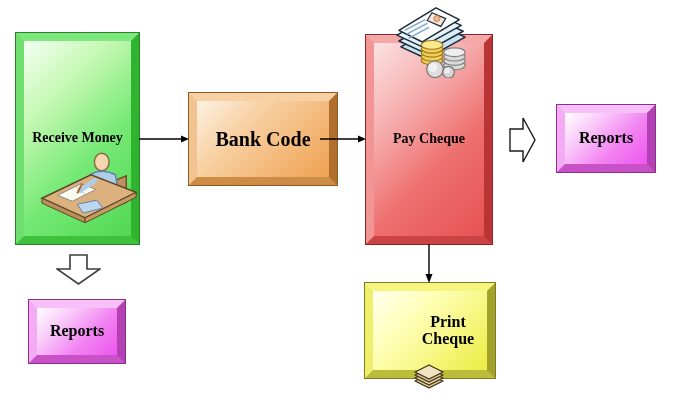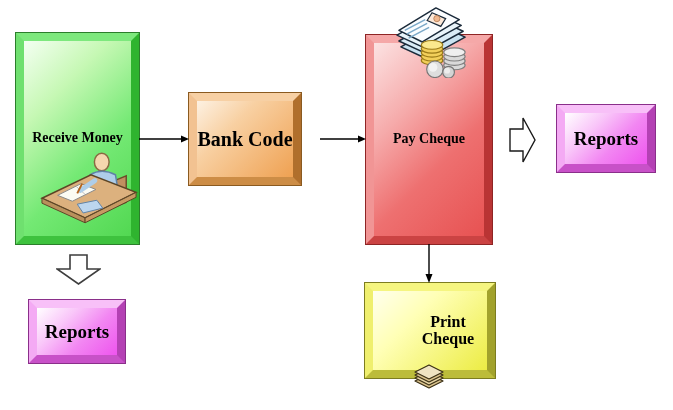--- a/index.html
+++ b/index.html
@@ -5,30 +5,30 @@
   * { margin:0; padding:0; box-sizing:border-box; }
   html,body { background:#ffffff; }
   body { font-family:"Liberation Serif", serif; }
   .canvas { position:relative; width:673px; height:410px; background:#ffffff; overflow:hidden; }
 
   .bevel-box {
     position:absolute; display:flex; align-items:center; justify-content:center;
     border-style:solid; border-width:8px;
   }
   .label { font-weight:bold; color:#000; text-align:center; line-height:1.05; }
-  .fs14 { font-size:14px; } .fs16 { font-size:16px; } .fs19 { font-size:19px; } .fs20 { font-size:20px; }
+  .fs14 { font-size:14px; } .fs16 { font-size:16px; } .fs19 { font-size:16px; } .fs20 { font-size:20px; }
 
   .node-green {
     left:16px; top:33px; width:123px; height:211px;
     border-color:#7de87d #2fb42f #3ec23e #6fe06f;
     background:linear-gradient(135deg,#f4fff2 0%,#c6f8b4 28%,#74e974 62%,#52d852 100%);
     box-shadow:0 0 0 1px #2b7e2b;
   }
   .node-orange {
-    left:189px; top:93px; width:112px; height:92px;
+    left:189px; top:93px; width:148px; height:92px;
     border-color:#f7d0a4 #b06f2c #cd8d46 #f2c291;
     background:linear-gradient(135deg,#fdf1e2 0%,#f8d0a2 35%,#efa152 100%);
     box-shadow:0 0 0 1px #8a5a20;
   }
   .node-red {
     left:366px; top:35px; width:126px; height:209px;
     border-color:#f5a8a8 #b93434 #cb4343 #f19595;
     background:linear-gradient(135deg,#fce2e2 0%,#f6acac 32%,#ee7070 62%,#e75252 100%);
     box-shadow:0 0 0 1px #8e2525;
   }

